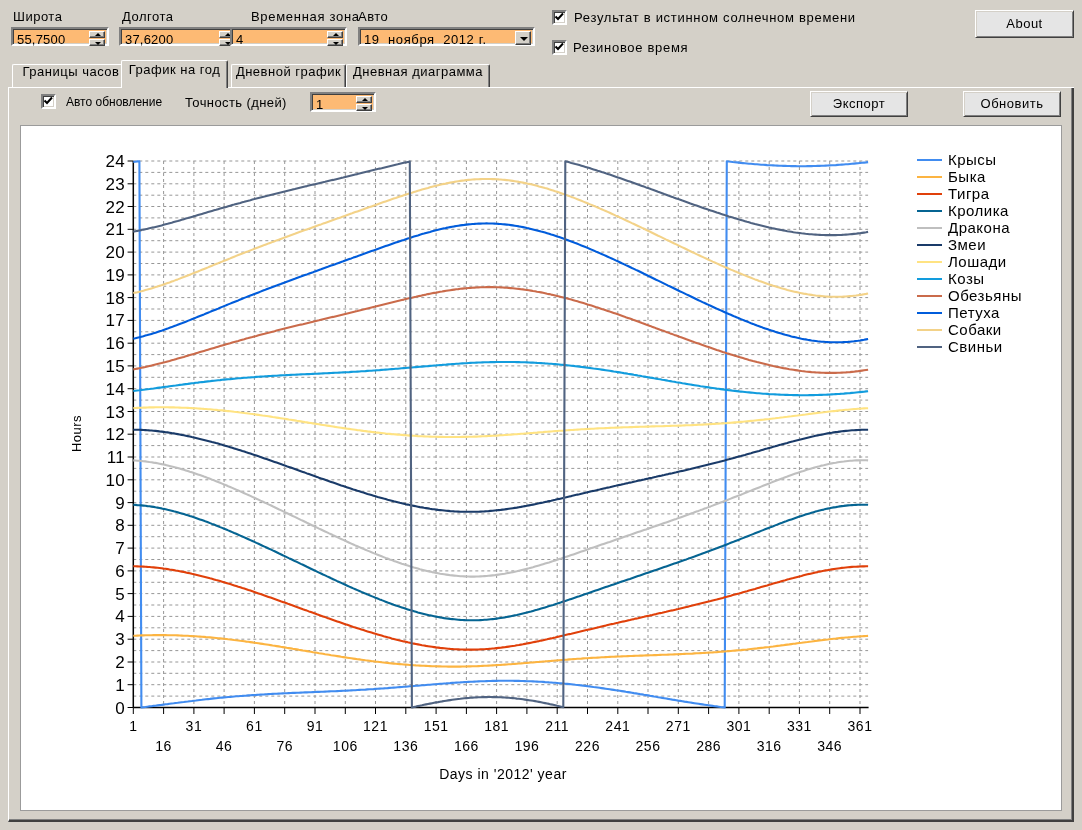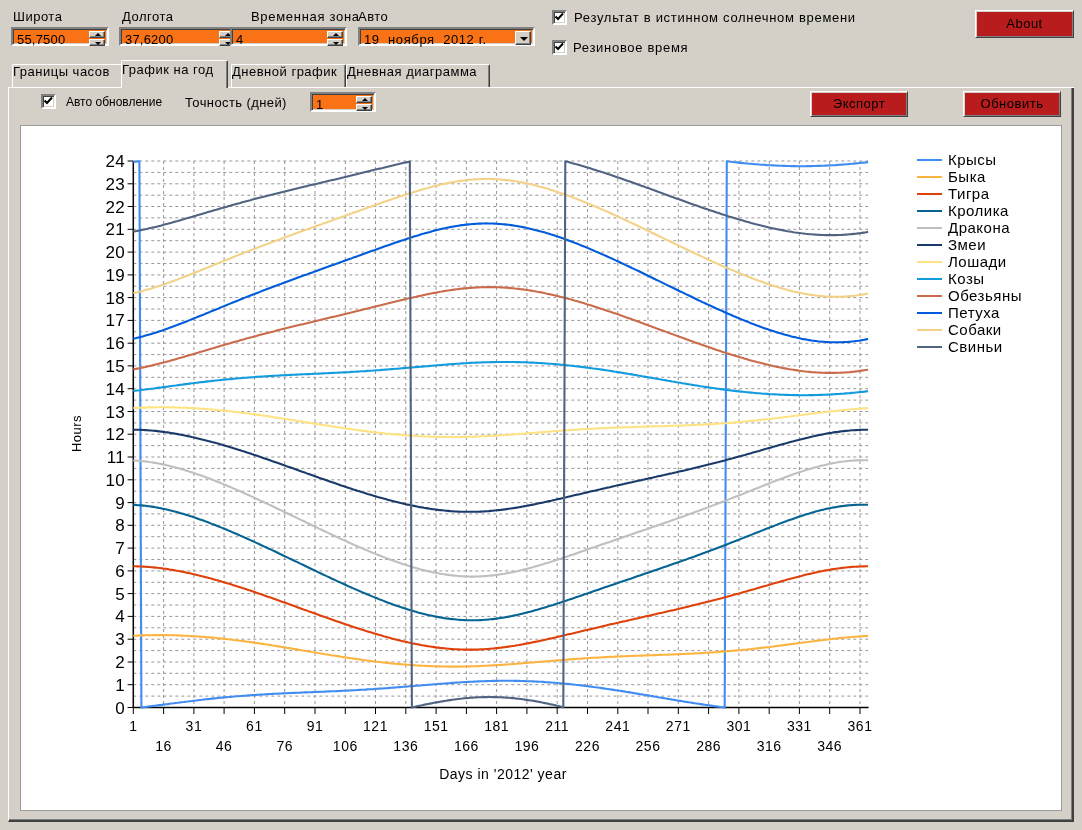--- a/index.html
+++ b/index.html
@@ -1,24 +1,24 @@
 <!DOCTYPE html>
 <html><head><meta charset="utf-8"><style>
 *{margin:0;padding:0;box-sizing:border-box;}
 body{width:1082px;height:830px;background:#d4d0c8;font-family:"Liberation Sans",sans-serif;font-size:13px;letter-spacing:0.5px;color:#000;overflow:hidden;position:relative;}
 .lbl{position:absolute;white-space:nowrap;}
-.field{position:absolute;background:#f97316;border-top:2px solid #808080;border-left:2px solid #808080;border-right:2px solid #fff;border-bottom:2px solid #fff;box-shadow:inset 1px 1px 0 #404040,inset -1px -1px 0 #d4d0c8;}
+.field{position:absolute;background:#fdba74;border-top:2px solid #808080;border-left:2px solid #808080;border-right:2px solid #fff;border-bottom:2px solid #fff;box-shadow:inset 1px 1px 0 #404040,inset -1px -1px 0 #d4d0c8;}
 .field .txt{position:absolute;left:4px;top:3px;white-space:nowrap;font-size:13px;letter-spacing:0.2px;}
-.btn{position:absolute;background:#b91c1c;border-top:1px solid #fff;border-left:1px solid #fff;border-right:1px solid #404040;border-bottom:1px solid #404040;box-shadow:inset 1px 1px 0 #d4d0c8,inset -1px -1px 0 #808080;text-align:center;}
+.btn{position:absolute;background:#e5e5e5;border-top:1px solid #fff;border-left:1px solid #fff;border-right:1px solid #404040;border-bottom:1px solid #404040;box-shadow:inset 1px 1px 0 #d4d0c8,inset -1px -1px 0 #808080;text-align:center;}
 .spin{position:absolute;right:2px;width:16px;}
 .sbtn{position:absolute;left:0;width:16px;background:#d4d0c8;border-top:1px solid #fff;border-left:1px solid #fff;border-right:1px solid #404040;border-bottom:1px solid #404040;box-shadow:inset -1px -1px 0 #808080;}
 .tri-u{position:absolute;left:5px;top:2px;width:0;height:0;border-left:3px solid transparent;border-right:3px solid transparent;border-bottom:4px solid #000;}
 .tri-d{position:absolute;left:5px;top:3px;width:0;height:0;border-left:3px solid transparent;border-right:3px solid transparent;border-top:4px solid #000;}
 .cb{position:absolute;width:15px;height:15px;background:#fff;border-top:2px solid #808080;border-left:2px solid #808080;border-right:2px solid #fff;border-bottom:2px solid #fff;box-shadow:inset 1px 1px 0 #404040,inset -1px -1px 0 #d4d0c8;}
-.tab{position:absolute;background:#d4d0c8;border-top:1px solid #fff;border-left:1px solid #fff;border-right:1px solid #404040;border-top-left-radius:2px;border-top-right-radius:2px;box-shadow:inset -1px 0 0 #808080;}
+.tab{position:absolute;background:#d4d0c8;border-top:1px solid #fff;border-left:1px solid #fff;border-right:1px solid #404040;border-top-left-radius:2px;border-top-right-radius:2px;box-shadow:inset -1px 0 0 #808080;text-align:center;}
 </style></head>
 <body>
 <div class="lbl" style="left:13px;top:9px;">Широта</div>
 <div class="lbl" style="left:122px;top:9px;">Долгота</div>
 <div class="lbl" style="left:251px;top:9px;letter-spacing:0.7px;">Временная зона</div>
 <div class="lbl" style="left:358px;top:9px;">Авто</div>
 <div class="field" style="left:11px;top:27px;width:98px;height:19px;">
     <span class="txt">55,7500</span>
     <span class="spin" style="top:2px;height:15px;">
       <span class="sbtn" style="top:0;height:7px;">

